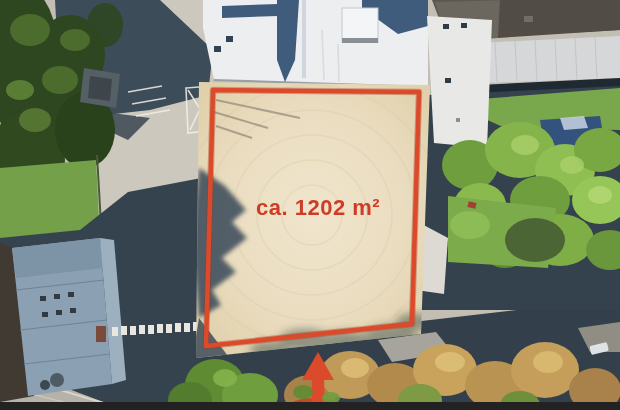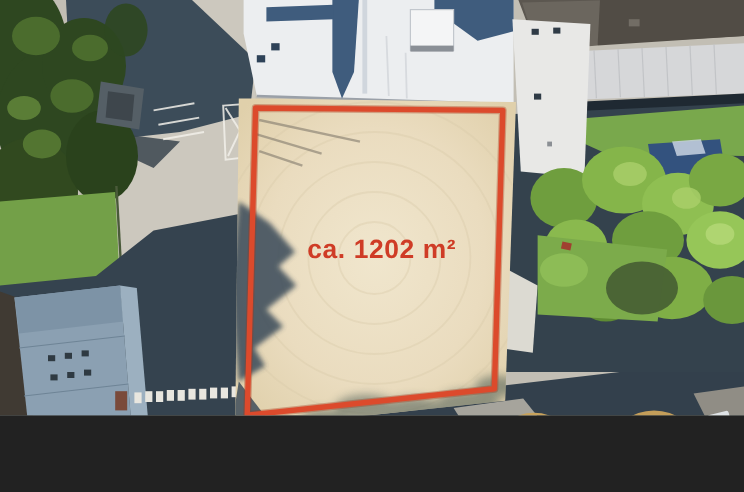--- a/index.html
+++ b/index.html
@@ -1,16 +1,16 @@
 <!DOCTYPE html>
 <html><head>
 <meta charset="utf-8">
 <style>
   html,body{margin:0;padding:0;background:#222;}
-  .stage{position:relative;width:620px;height:346px;overflow:hidden;font-family:"Liberation Sans",sans-serif;}
+  .stage{position:relative;width:620px;height:402px;overflow:hidden;font-family:"Liberation Sans",sans-serif;}
   svg{display:block;}
   .area-text{font-family:"Liberation Sans","DejaVu Sans",sans-serif;font-weight:bold;font-size:22px;letter-spacing:.5px;}
 </style>
 </head>
 <body>
 
 <div class="stage">
 <svg width="620" height="410" viewBox="0 0 620 410">
   <defs>
     <radialGradient id="sandGrad" cx="50%" cy="48%" r="65%">

